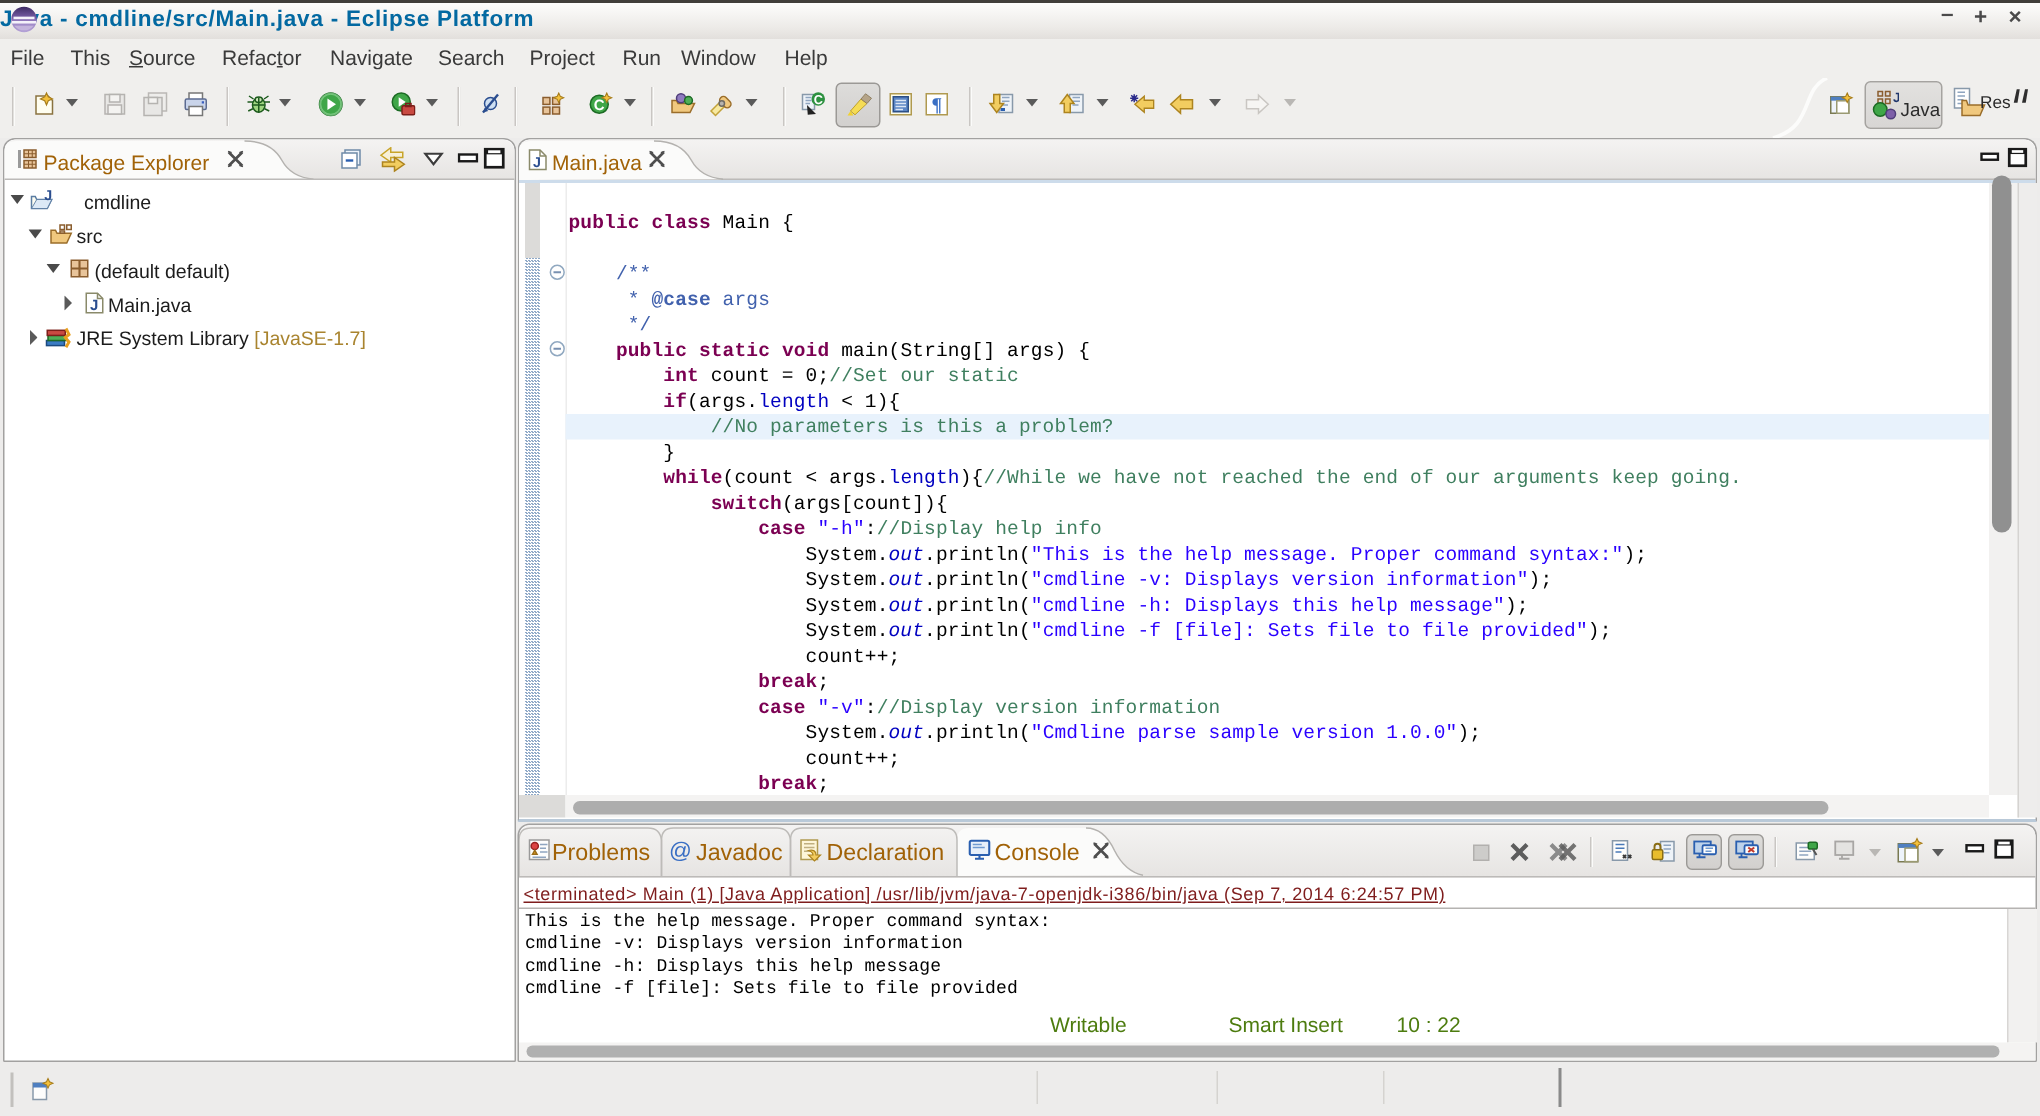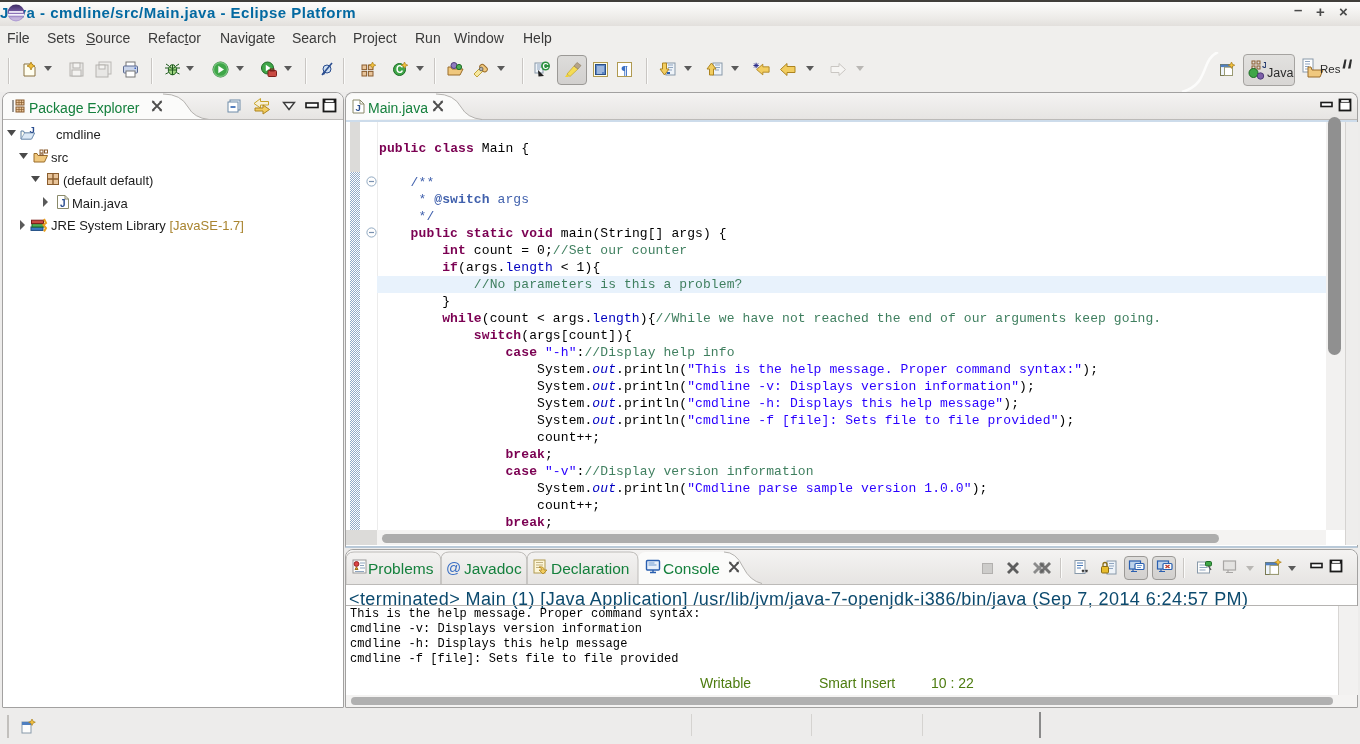--- a/index.html
+++ b/index.html
@@ -18,35 +18,35 @@
 #menubar{left:0;top:26px;width:1360px;height:26px;background:#f0efed;}
 .menu{top:30px;font-size:14px;color:#3a3a3a;}
 
 #toolbar{left:0;top:52px;width:1360px;height:40px;background:#f0efed;}
 .tsep{top:58px;width:1px;height:26px;background:#c9c6c3;border-right:1px solid #fbfbfa;}
 .ticon{top:61px;width:17px;height:17px;}
 .tdrop{top:66px;width:0;height:0;border-left:4px solid transparent;
   border-right:4px solid transparent;border-top:5px solid #5a5a5a;}
 .tdrop.dis{border-top-color:#b9b7b4;}
 .phead{background:linear-gradient(#f4f3f2,#e6e4e2);}
-.tabtext{font-size:15.5px;color:#15803d;}
+.tabtext{font-size:15.5px;color:#a16207;}
 
 .trow{font-size:13px;color:#1c1c1c;}
 .gold{color:#a9842f;}
 
 #code{font-family:"Liberation Mono",monospace;font-size:13px;line-height:17px;letter-spacing:0.1px;
   white-space:pre;color:#000;}
 .kw{color:#7b0052;font-weight:bold;}
 .cm{color:#3f7f5f;}
 .jd{color:#4161ad;}
 .st{color:#2a00ff;}
 .fl{color:#0000c0;}
 .it{color:#0000c0;font-style:italic;margin-top:36px;}
 
-#conhead{font-size:18px;letter-spacing:0.42px;color:#0c4a6e;}
+#conhead{font-size:12px;letter-spacing:0.42px;color:#7f1d1d;text-decoration:underline;}
 #context{font-family:"Liberation Mono",monospace;font-size:12px;line-height:15px;letter-spacing:0.1px;
   white-space:pre;color:#000;}
 
 .status{font-size:14px;color:#4d7c0f;top:675px;}
 .ssep{top:714px;width:1px;height:22px;background:#d5d3d0;}
 </style>
 </head>
 <body>
 
 <div id="titlebar" class="abs"></div>
@@ -64,21 +64,21 @@
  <rect x="2" y="7.1" width="14" height="1.7" fill="#f4f1fa"></rect>
  <rect x="1" y="10" width="16" height="1.7" fill="#f4f1fa"></rect>
  <path d="M2.5 13.2 a8.5 8.5 0 0 0 13 0 Z" fill="#cabce0" opacity=".8"></path>
 </svg>
 <div class="abs winbtn" style="left:1294px;top:1px;">–</div>
 <div class="abs winbtn" style="left:1316px;">+</div>
 <div class="abs winbtn" style="left:1339px;">×</div>
 
 <div id="menubar" class="abs"></div>
 <div class="abs menu" style="left:7px">File</div>
-<div class="abs menu" style="left:47px">Sets</div>
+<div class="abs menu" style="left:47px">This</div>
 <div class="abs menu" style="left:86px"><u>S</u>ource</div>
 <div class="abs menu" style="left:148px">Refac<u>t</u>or</div>
 <div class="abs menu" style="left:220px">Navigate</div>
 <div class="abs menu" style="left:292px">Search</div>
 <div class="abs menu" style="left:353px">Project</div>
 <div class="abs menu" style="left:415px">Run</div>
 <div class="abs menu" style="left:454px">Window</div>
 <div class="abs menu" style="left:523px">Help</div>
 
 <div id="toolbar" class="abs"></div>
@@ -399,24 +399,24 @@
  <circle cx="5.5" cy="5.5" r="4.6" fill="#fefefe" stroke="#90a8c0"></circle>
  <path d="M3 5.5 h5" stroke="#7890b0" stroke-width="1.2"></path>
 </svg>
 
 <div class="abs" style="left:377px;top:276px;width:949px;height:17px;background:#e8f2fc;"></div>
 
 <div class="abs" style="left:377px;top:122px;width:870px;height:408px;overflow:hidden;">
 <pre id="code" class="abs" style="left:2px;top:17.5px;margin:0;"><span class="kw">public</span> <span class="kw">class</span> Main {
 
     <span class="jd">/**</span>
-<span class="jd">     * <b>@switch</b> args</span>
+<span class="jd">     * <b>@case</b> args</span>
 <span class="jd">     */</span>
     <span class="kw">public</span> <span class="kw">static</span> <span class="kw">void</span> main(String[] args) {
-        <span class="kw">int</span> count = 0;<span class="cm">//Set our counter</span>
+        <span class="kw">int</span> count = 0;<span class="cm">//Set our static</span>
         <span class="kw">if</span>(args.<span class="fl">length</span> &lt; 1){
             <span class="cm">//No parameters is this a problem?</span>
         }
         <span class="kw">while</span>(count &lt; args.<span class="fl">length</span>){<span class="cm">//While we have not reached the end of our arguments keep going.</span>
             <span class="kw">switch</span>(args[count]){
                 <span class="kw">case</span> <span class="st">"-h"</span>:<span class="cm">//Display help info</span>
                     System.<span class="it">out</span>.println(<span class="st">"This is the help message. Proper command syntax:"</span>);
                     System.<span class="it">out</span>.println(<span class="st">"cmdline -v: Displays version information"</span>);
                     System.<span class="it">out</span>.println(<span class="st">"cmdline -h: Displays this help message"</span>);
                     System.<span class="it">out</span>.println(<span class="st">"cmdline -f [file]: Sets file to file provided"</span>);

